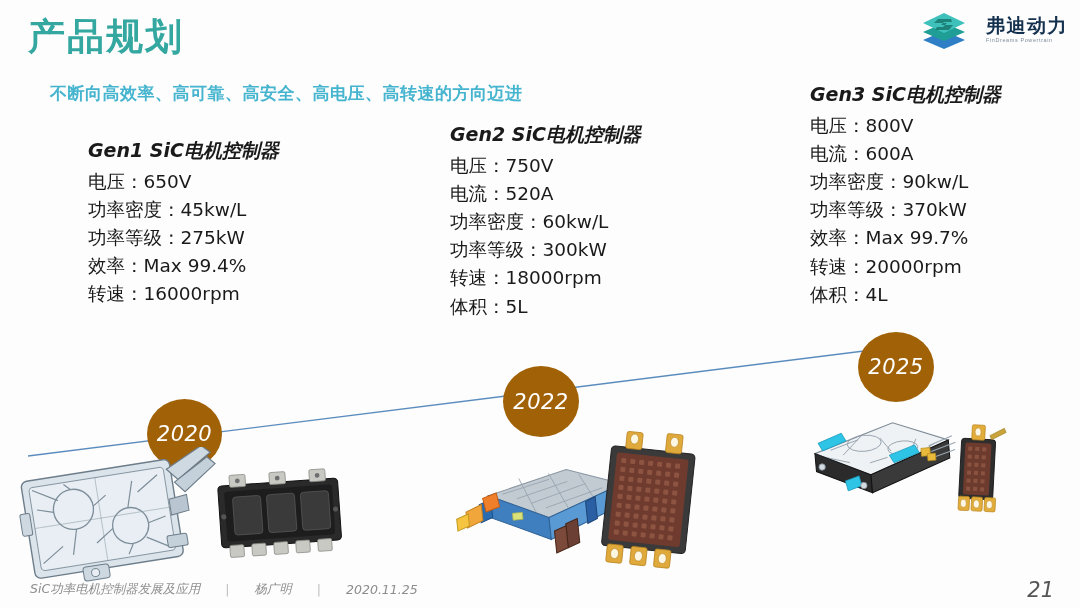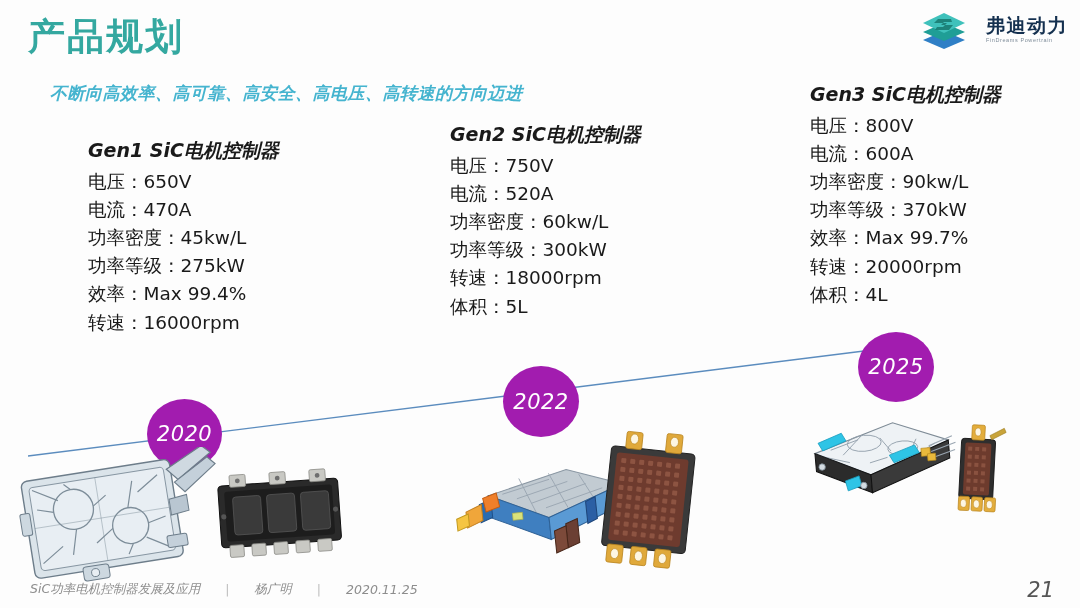--- a/index.html
+++ b/index.html
@@ -17,21 +17,20 @@
     font-size:37px;font-weight:700;letter-spacing:2px;
     color:#34a8a0;
     font-family:"DejaVu Sans","Liberation Sans",sans-serif;
     white-space:nowrap;
   }
   .subtitle{
     position:absolute;left:50px;top:82px;
     font-size:17px;font-weight:700;letter-spacing:.5px;
     color:#45b4cf;white-space:nowrap;
     font-family:"DejaVu Sans","Liberation Sans",sans-serif;
-    font-style:italic;
   }
 
   
   .logo{position:absolute;right:12px;top:9px;display:flex;align-items:center;gap:19px;}
   .logo-mark{width:46px;height:42px;position:relative;flex:0 0 auto;}
   .logo-text{display:flex;flex-direction:column;justify-content:center;line-height:1;}
   .logo-cn{font-size:19px;font-weight:700;color:#14304f;letter-spacing:1.5px;
     font-family:"DejaVu Sans","Liberation Sans",sans-serif;}
   .logo-en{font-size:5.5px;color:#7e8c99;letter-spacing:.6px;margin-top:3px;
     font-family:"Liberation Sans",sans-serif;white-space:nowrap;}
@@ -47,21 +46,21 @@
     font-family:"DejaVu Sans","Liberation Sans",sans-serif;
   }
   #spec-gen1{left:88px;top:138px;}
   #spec-gen2{left:450px;top:122px;}
   #spec-gen3{left:810px;top:82px;}
 
   
   .timeline-svg{position:absolute;left:0;top:0;width:1080px;height:608px;pointer-events:none;}
   .year-bubble{
     position:absolute;border-radius:50%;
-    background:#a21caf;display:flex;align-items:center;justify-content:center;
+    background:#a16207;display:flex;align-items:center;justify-content:center;
     color:#ffffff;font-size:21px;font-style:italic;letter-spacing:.5px;
     font-family:"DejaVu Sans","Liberation Sans",sans-serif;
   }
   #bubble-2020{left:147px;top:399px;width:75px;height:70px;}
   #bubble-2022{left:503px;top:366px;width:76px;height:71px;}
   #bubble-2025{left:858px;top:332px;width:76px;height:70px;}
 
   
   .art{position:absolute;}
   .art svg{display:block;}
@@ -104,21 +103,20 @@
     </div>
   </div>
 
   <svg class="timeline-svg">
     <line x1="28" y1="456" x2="872" y2="350" stroke="#5b8cbe" stroke-width="1.4"></line>
   </svg>
 
   <div class="spec" id="spec-gen1">
     <div class="head">Gen1 SiC电机控制器</div>
     <div class="row">电压：650V</div>
-    <div class="row">电流：470A</div>
     <div class="row">功率密度：45kw/L</div>
     <div class="row">功率等级：275kW</div>
     <div class="row">效率：Max 99.4%</div>
     <div class="row">转速：16000rpm</div>
   </div>
 
   <div class="spec" id="spec-gen2">
     <div class="head">Gen2 SiC电机控制器</div>
     <div class="row">电压：750V</div>
     <div class="row">电流：520A</div>

